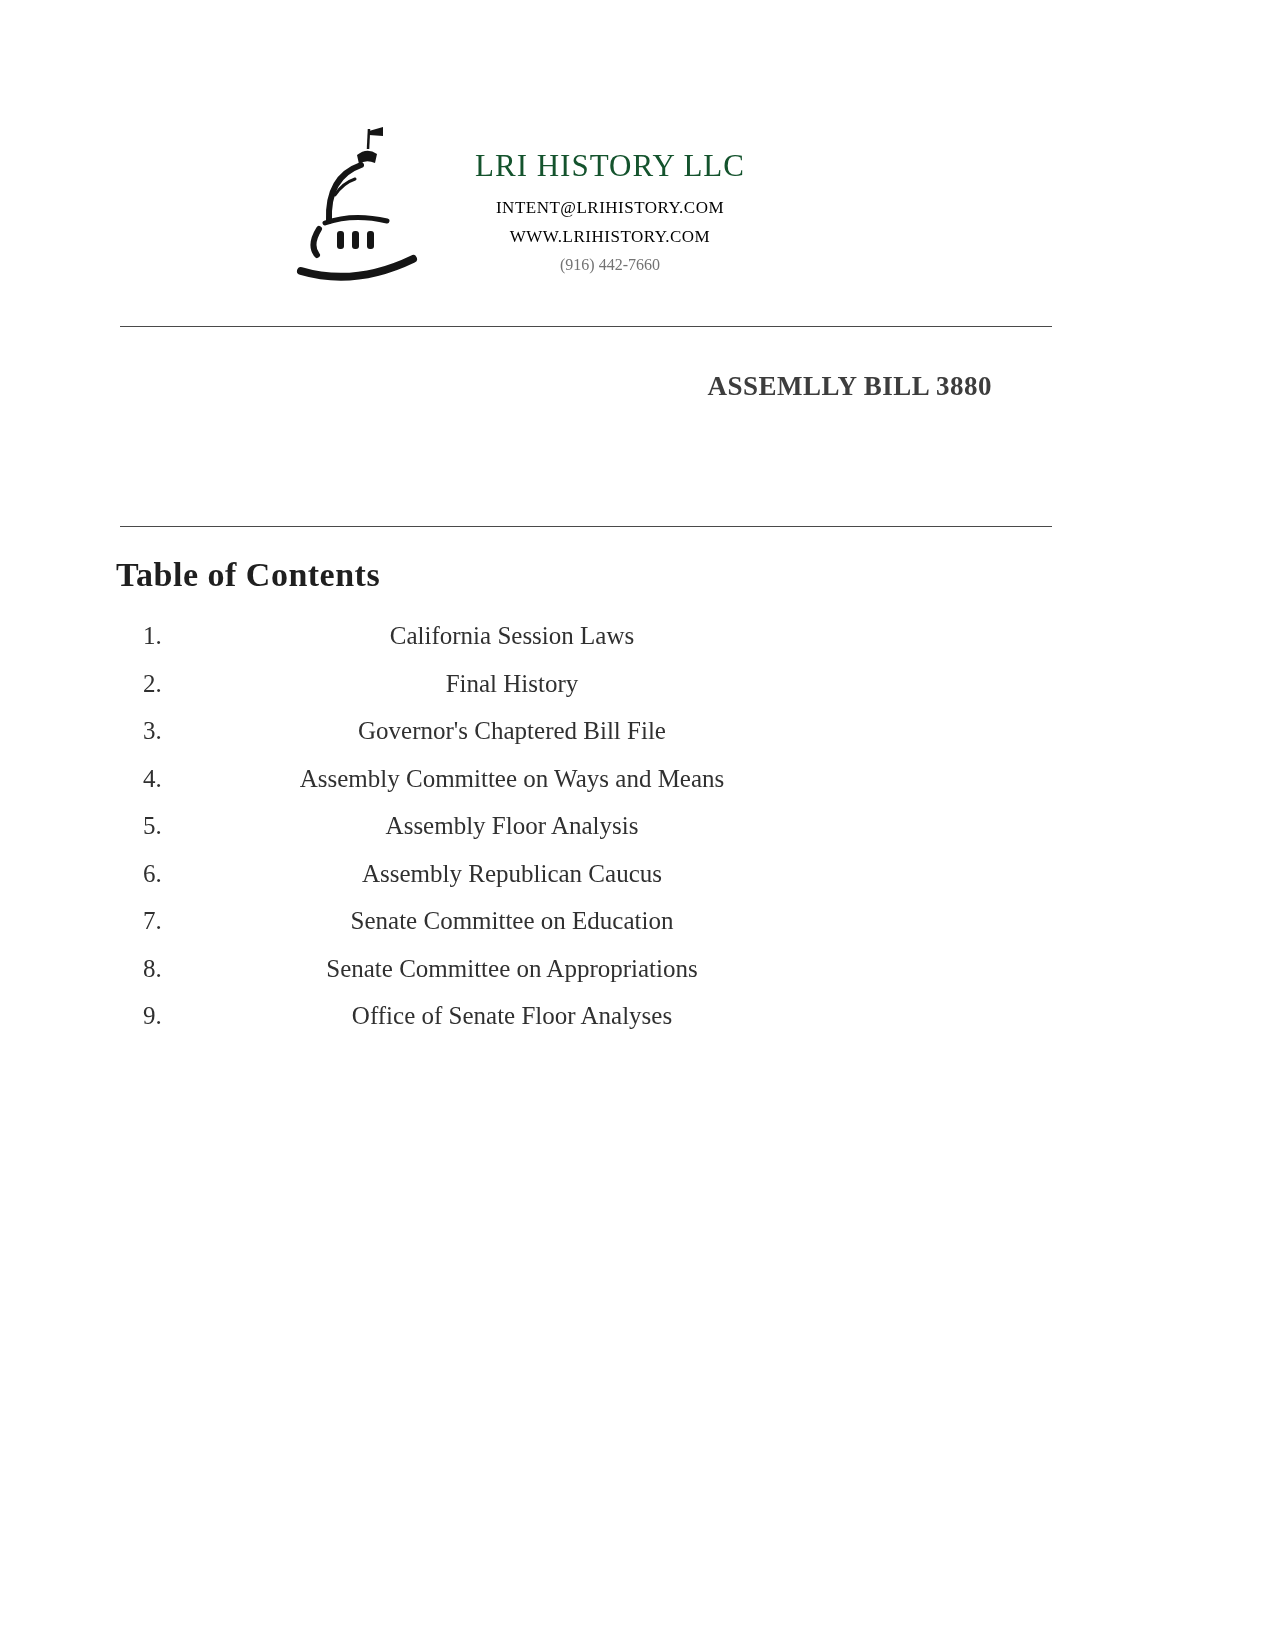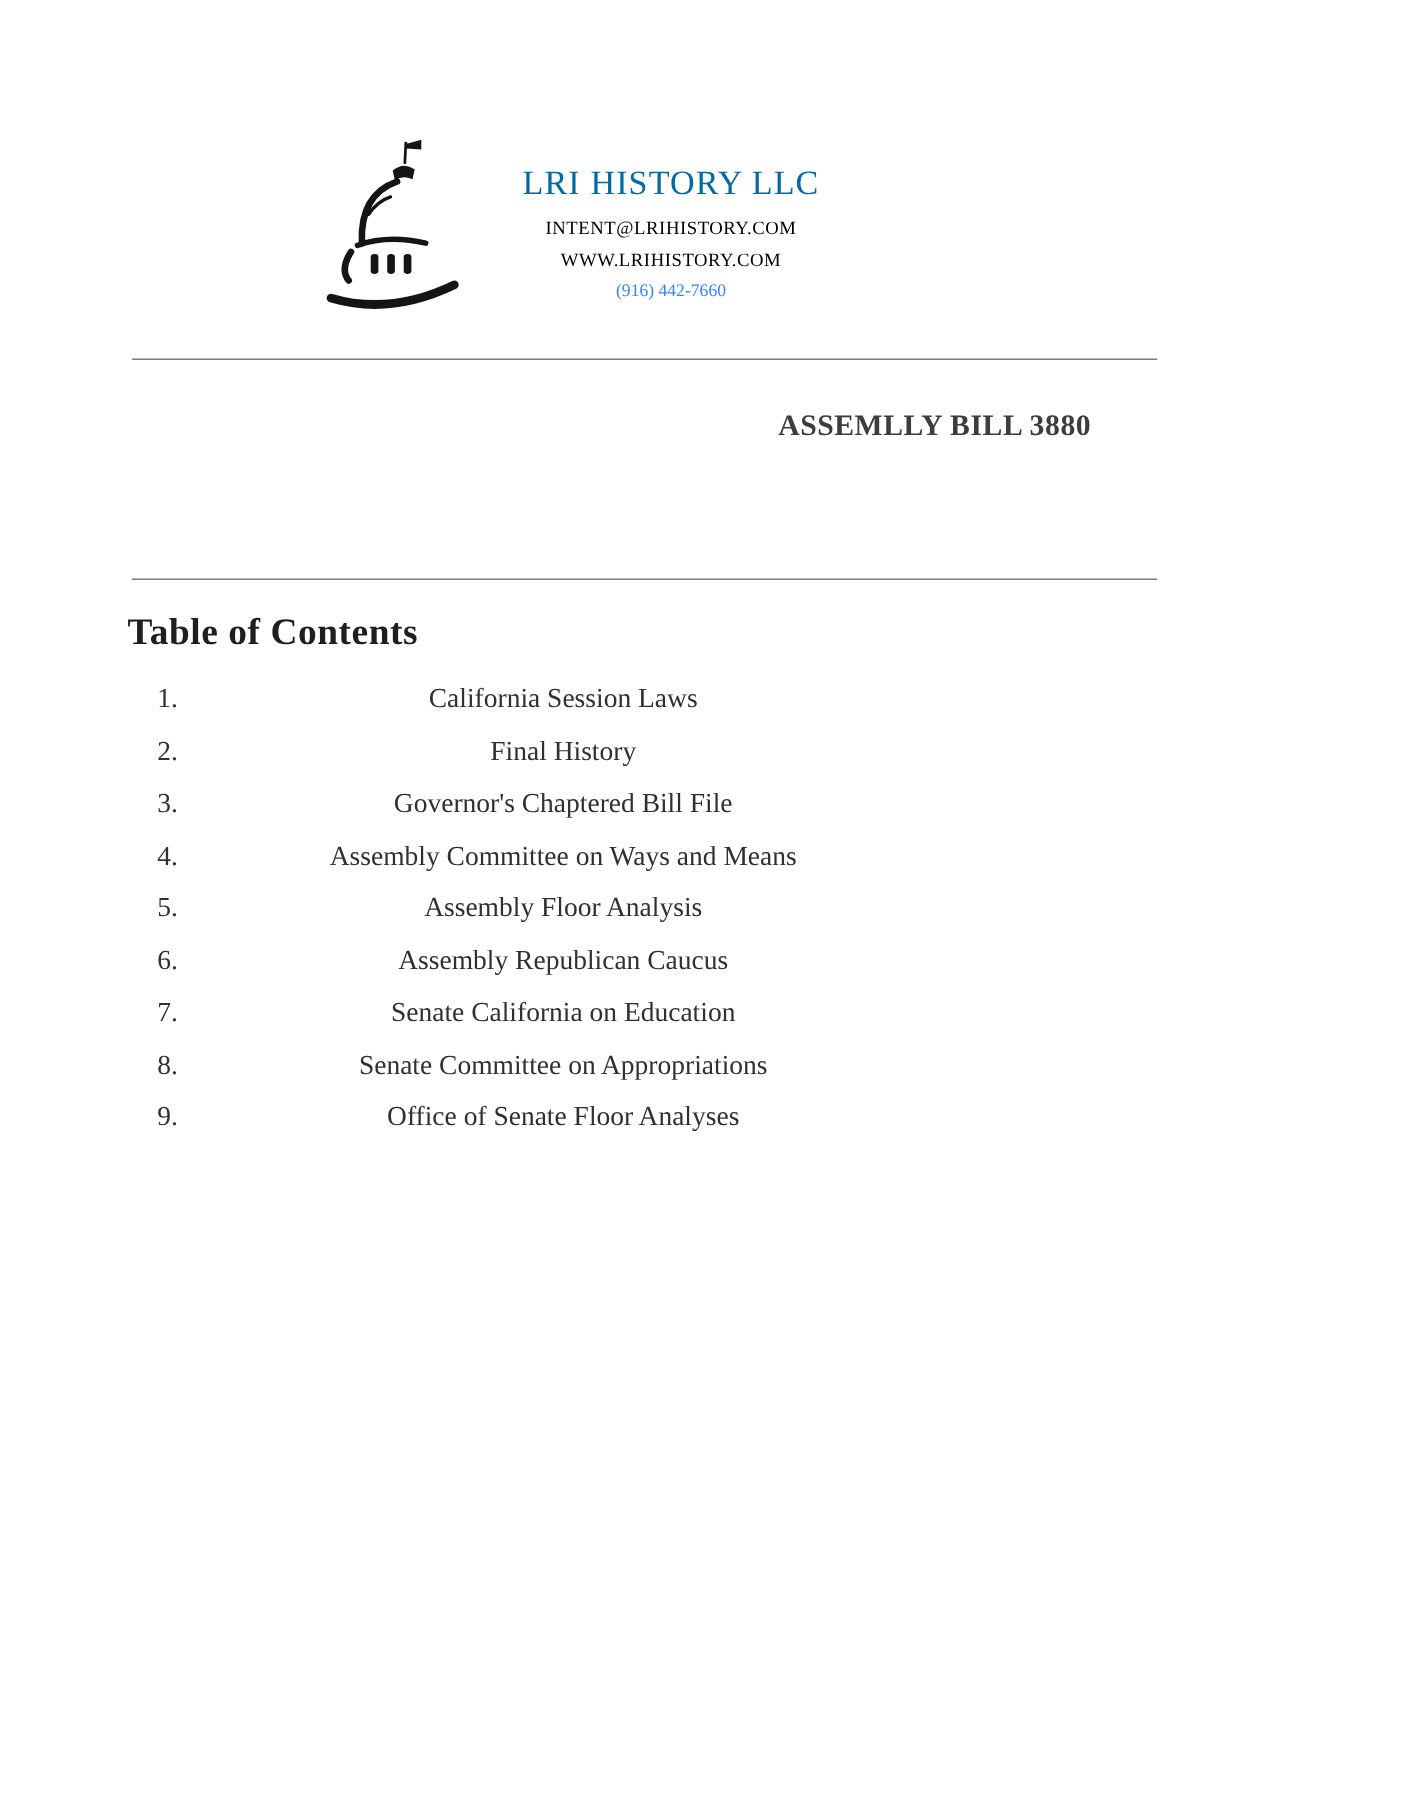--- a/index.html
+++ b/index.html
@@ -32,32 +32,32 @@
   .header-block {
     position: absolute;
     left: 425px;
     top: 148px;
     width: 370px;
     text-align: center;
   }
   .company-name {
     font-size: 31px;
     letter-spacing: 1px;
-    color: #0369a1;
+    color: #14532d;
     margin-bottom: 14px;
   }
   .company-email, .company-website {
     font-size: 17px;
     letter-spacing: 0.5px;
     color: #000000;
     margin-bottom: 9px;
   }
   .company-phone {
     font-size: 16px;
-    color: #3b82f6;
+    color: #737373;
     text-align: center;
   }
 
   
   .rule {
     position: absolute;
     left: 120px;
     width: 932px;
     height: 0;
     border-top: 1.5px solid #4a4a4a;
@@ -184,21 +184,21 @@
     <li class="toc-item">
       <span class="toc-number">5.</span>
       <span class="toc-label">Assembly Floor Analysis</span>
     </li>
     <li class="toc-item">
       <span class="toc-number">6.</span>
       <span class="toc-label">Assembly Republican Caucus</span>
     </li>
     <li class="toc-item">
       <span class="toc-number">7.</span>
-      <span class="toc-label">Senate California on Education</span>
+      <span class="toc-label">Senate Committee on Education</span>
     </li>
     <li class="toc-item">
       <span class="toc-number">8.</span>
       <span class="toc-label">Senate Committee on Appropriations</span>
     </li>
     <li class="toc-item">
       <span class="toc-number">9.</span>
       <span class="toc-label">Office of Senate Floor Analyses</span>
     </li>
   </ol>

